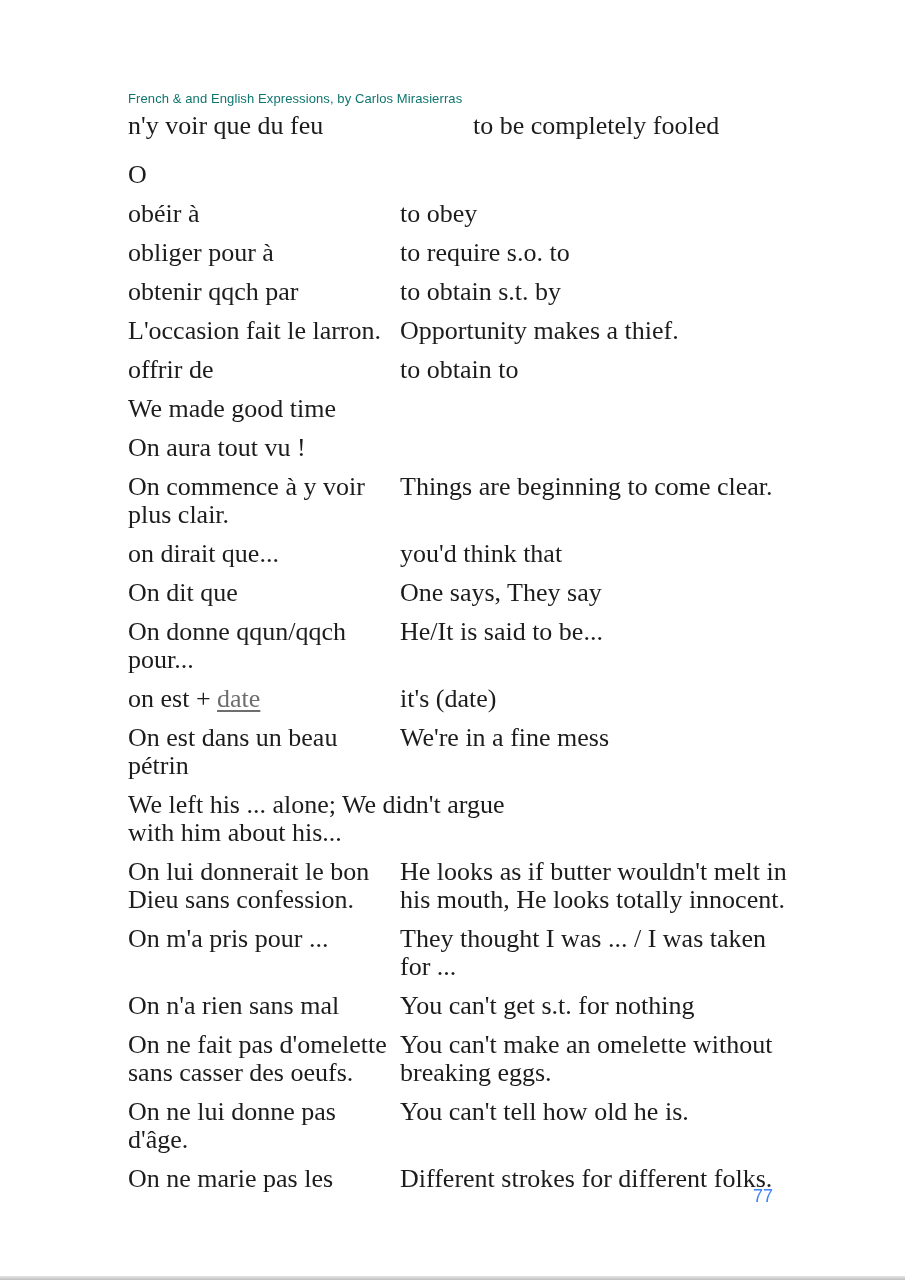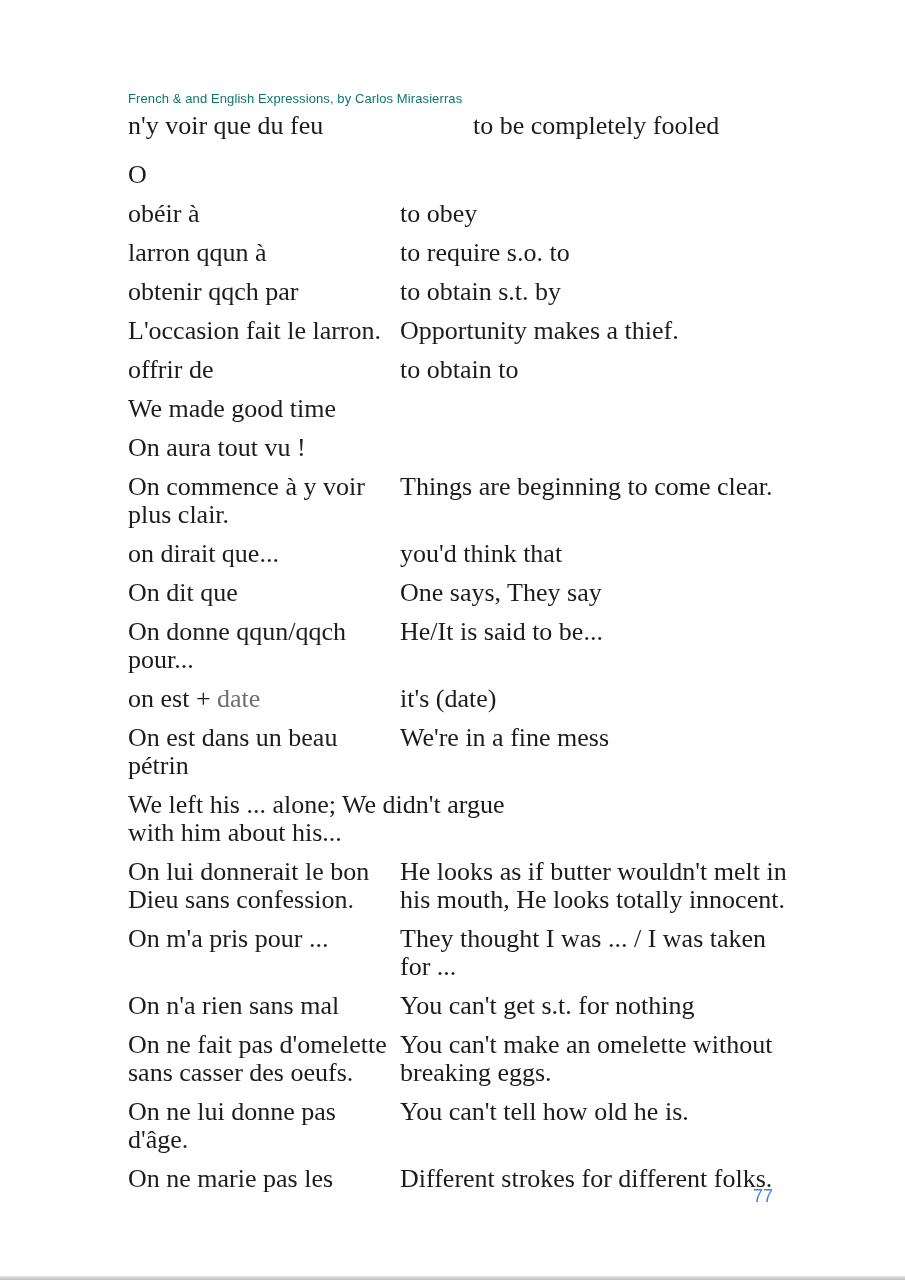--- a/index.html
+++ b/index.html
@@ -51,20 +51,21 @@
   }
   .row .en {
     flex: 1;
     white-space: pre-line;
   }
   .row.section {
     margin-top: 21px;
   }
   .underlined {
     color: var(--underline-color, #6e6e6e);
+    text-decoration: underline;
     text-underline-offset: 3px;
   }
   .page-number {
     position: absolute;
     top: 1186px;
     right: 132px;
     font-family: "Liberation Sans", sans-serif;
     font-size: 18px;
     color: #3b82f6;
   }
@@ -88,21 +89,21 @@
     <div class="en">to be completely fooled</div>
   </div>
     <div class="row section">
     <div class="fr">O</div>
   </div>
     <div class="row">
     <div class="fr">obéir à</div>
     <div class="en">to obey</div>
   </div>
     <div class="row">
-    <div class="fr">larron qqun à</div>
+    <div class="fr">obliger pour à</div>
     <div class="en">to require s.o. to</div>
   </div>
     <div class="row">
     <div class="fr">obtenir qqch par</div>
     <div class="en">to obtain s.t. by</div>
   </div>
     <div class="row">
     <div class="fr">L'occasion fait le larron.</div>
     <div class="en">Opportunity makes a thief.</div>
   </div>

